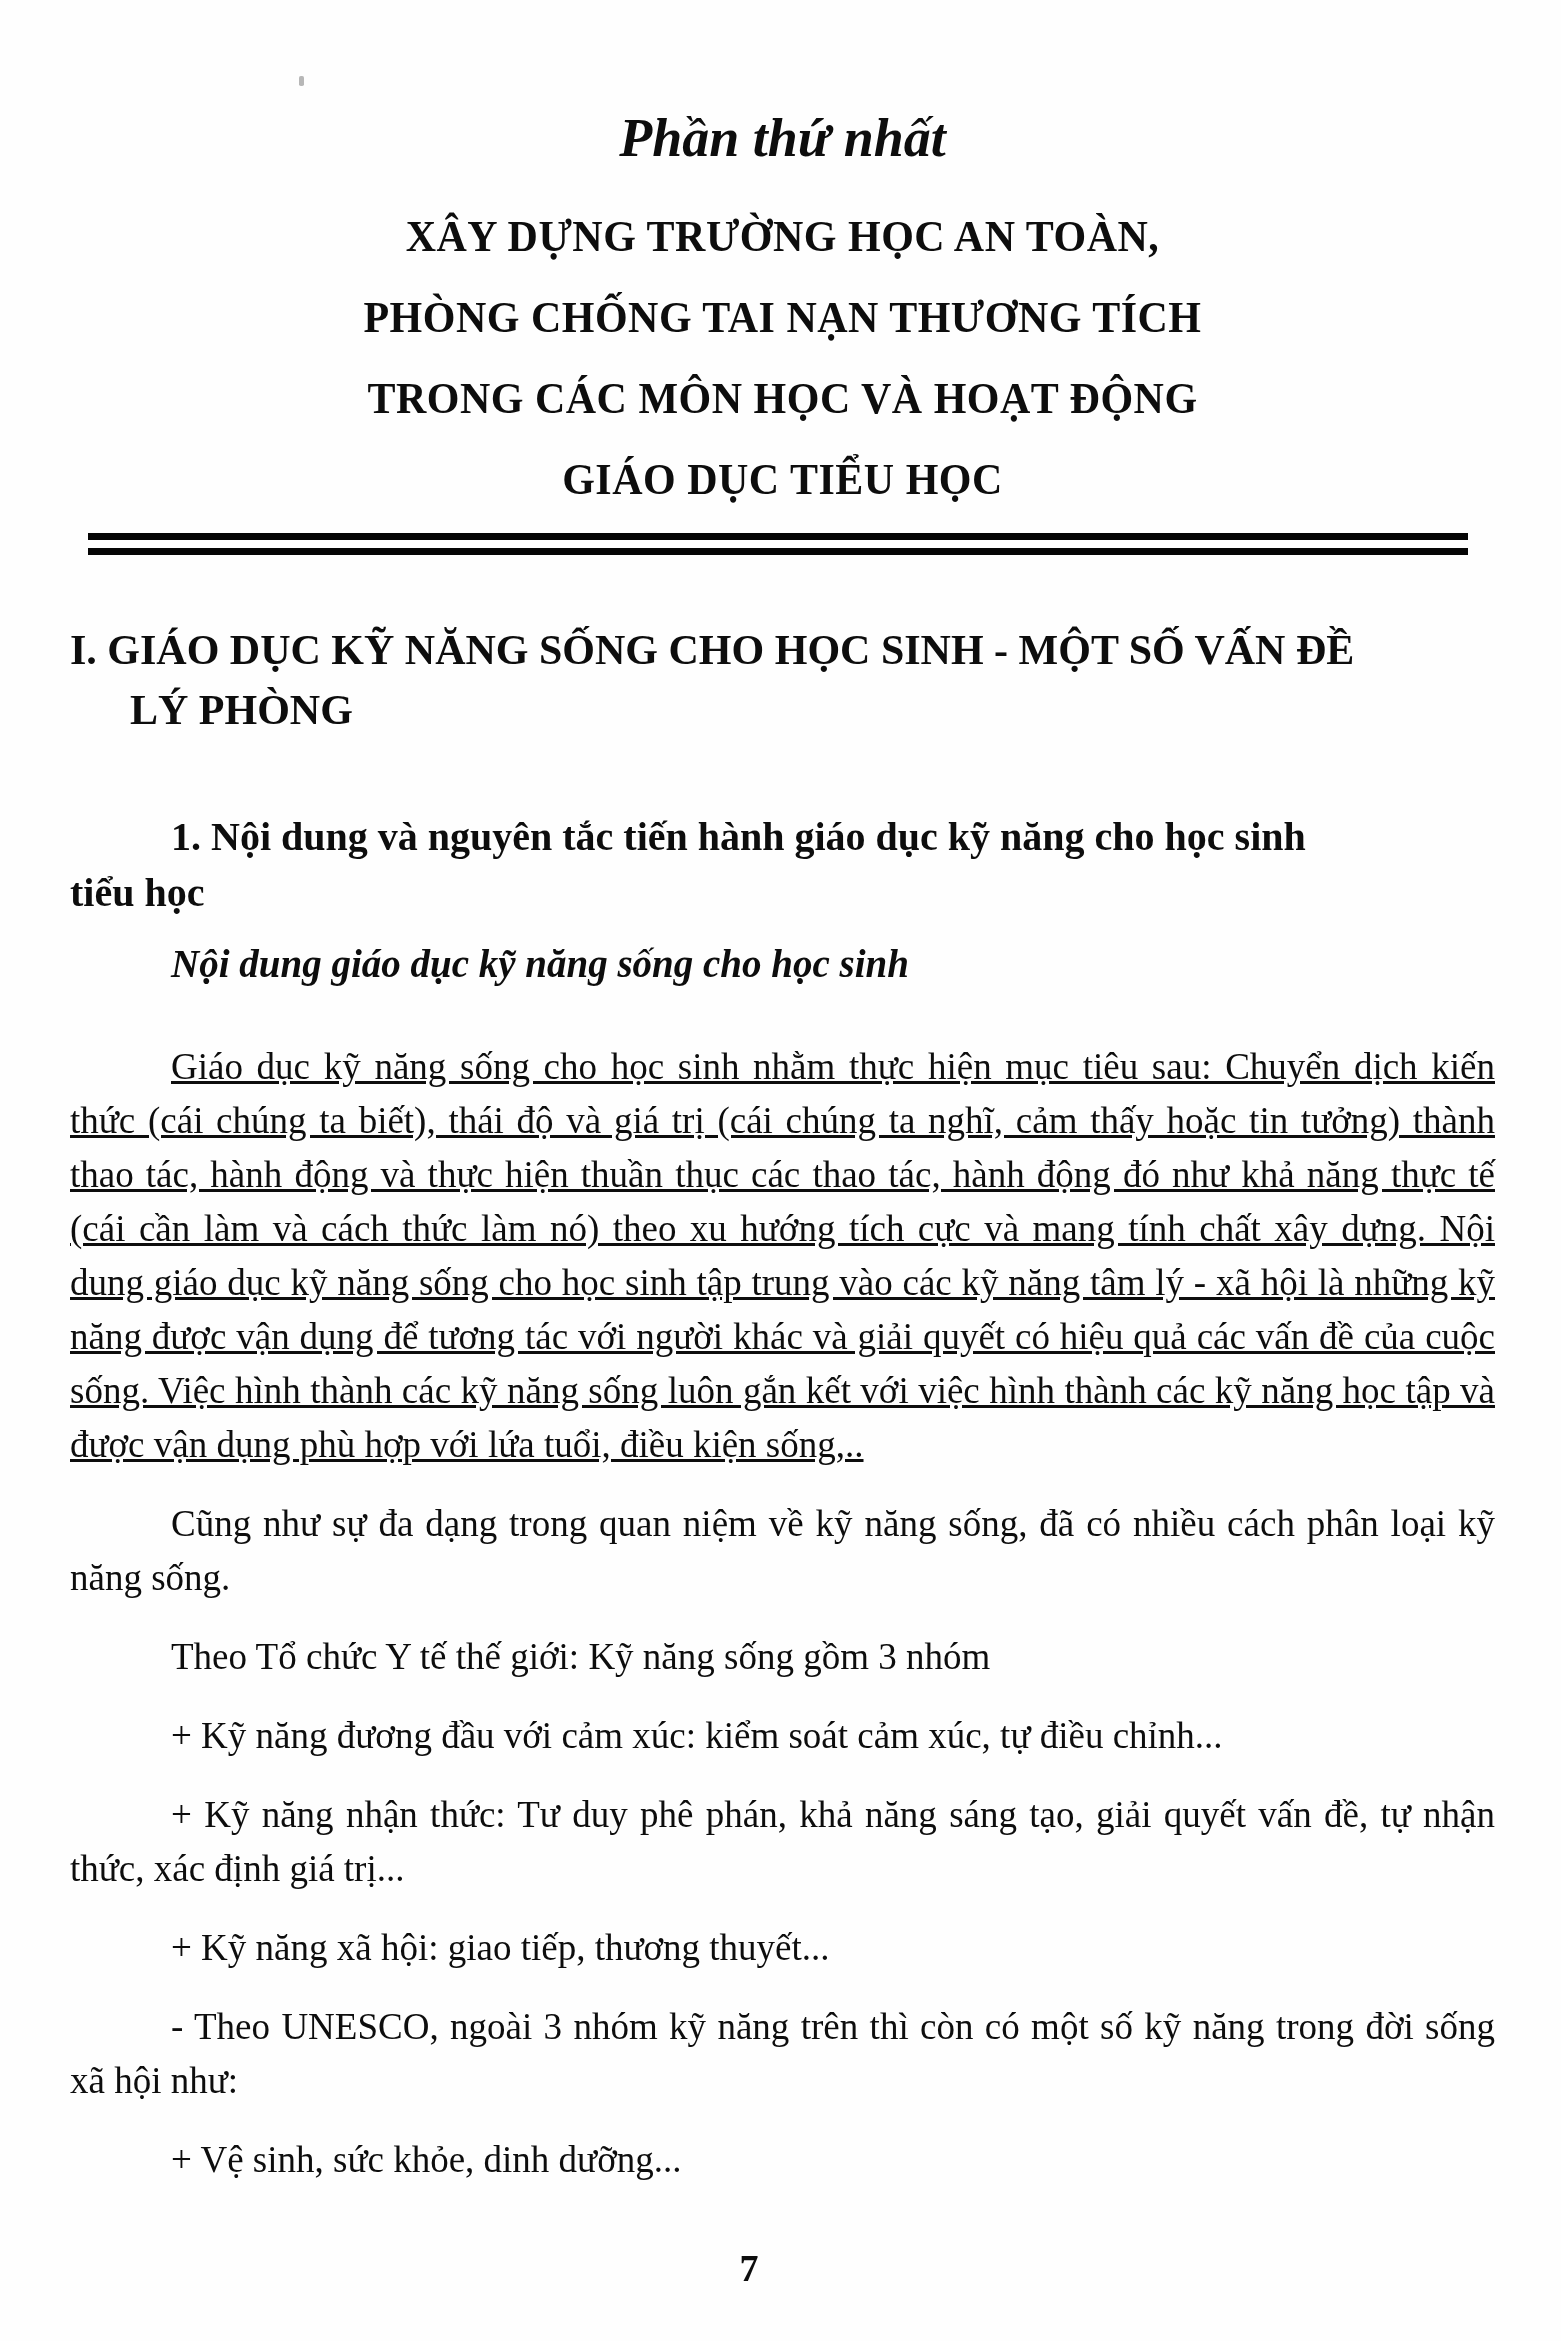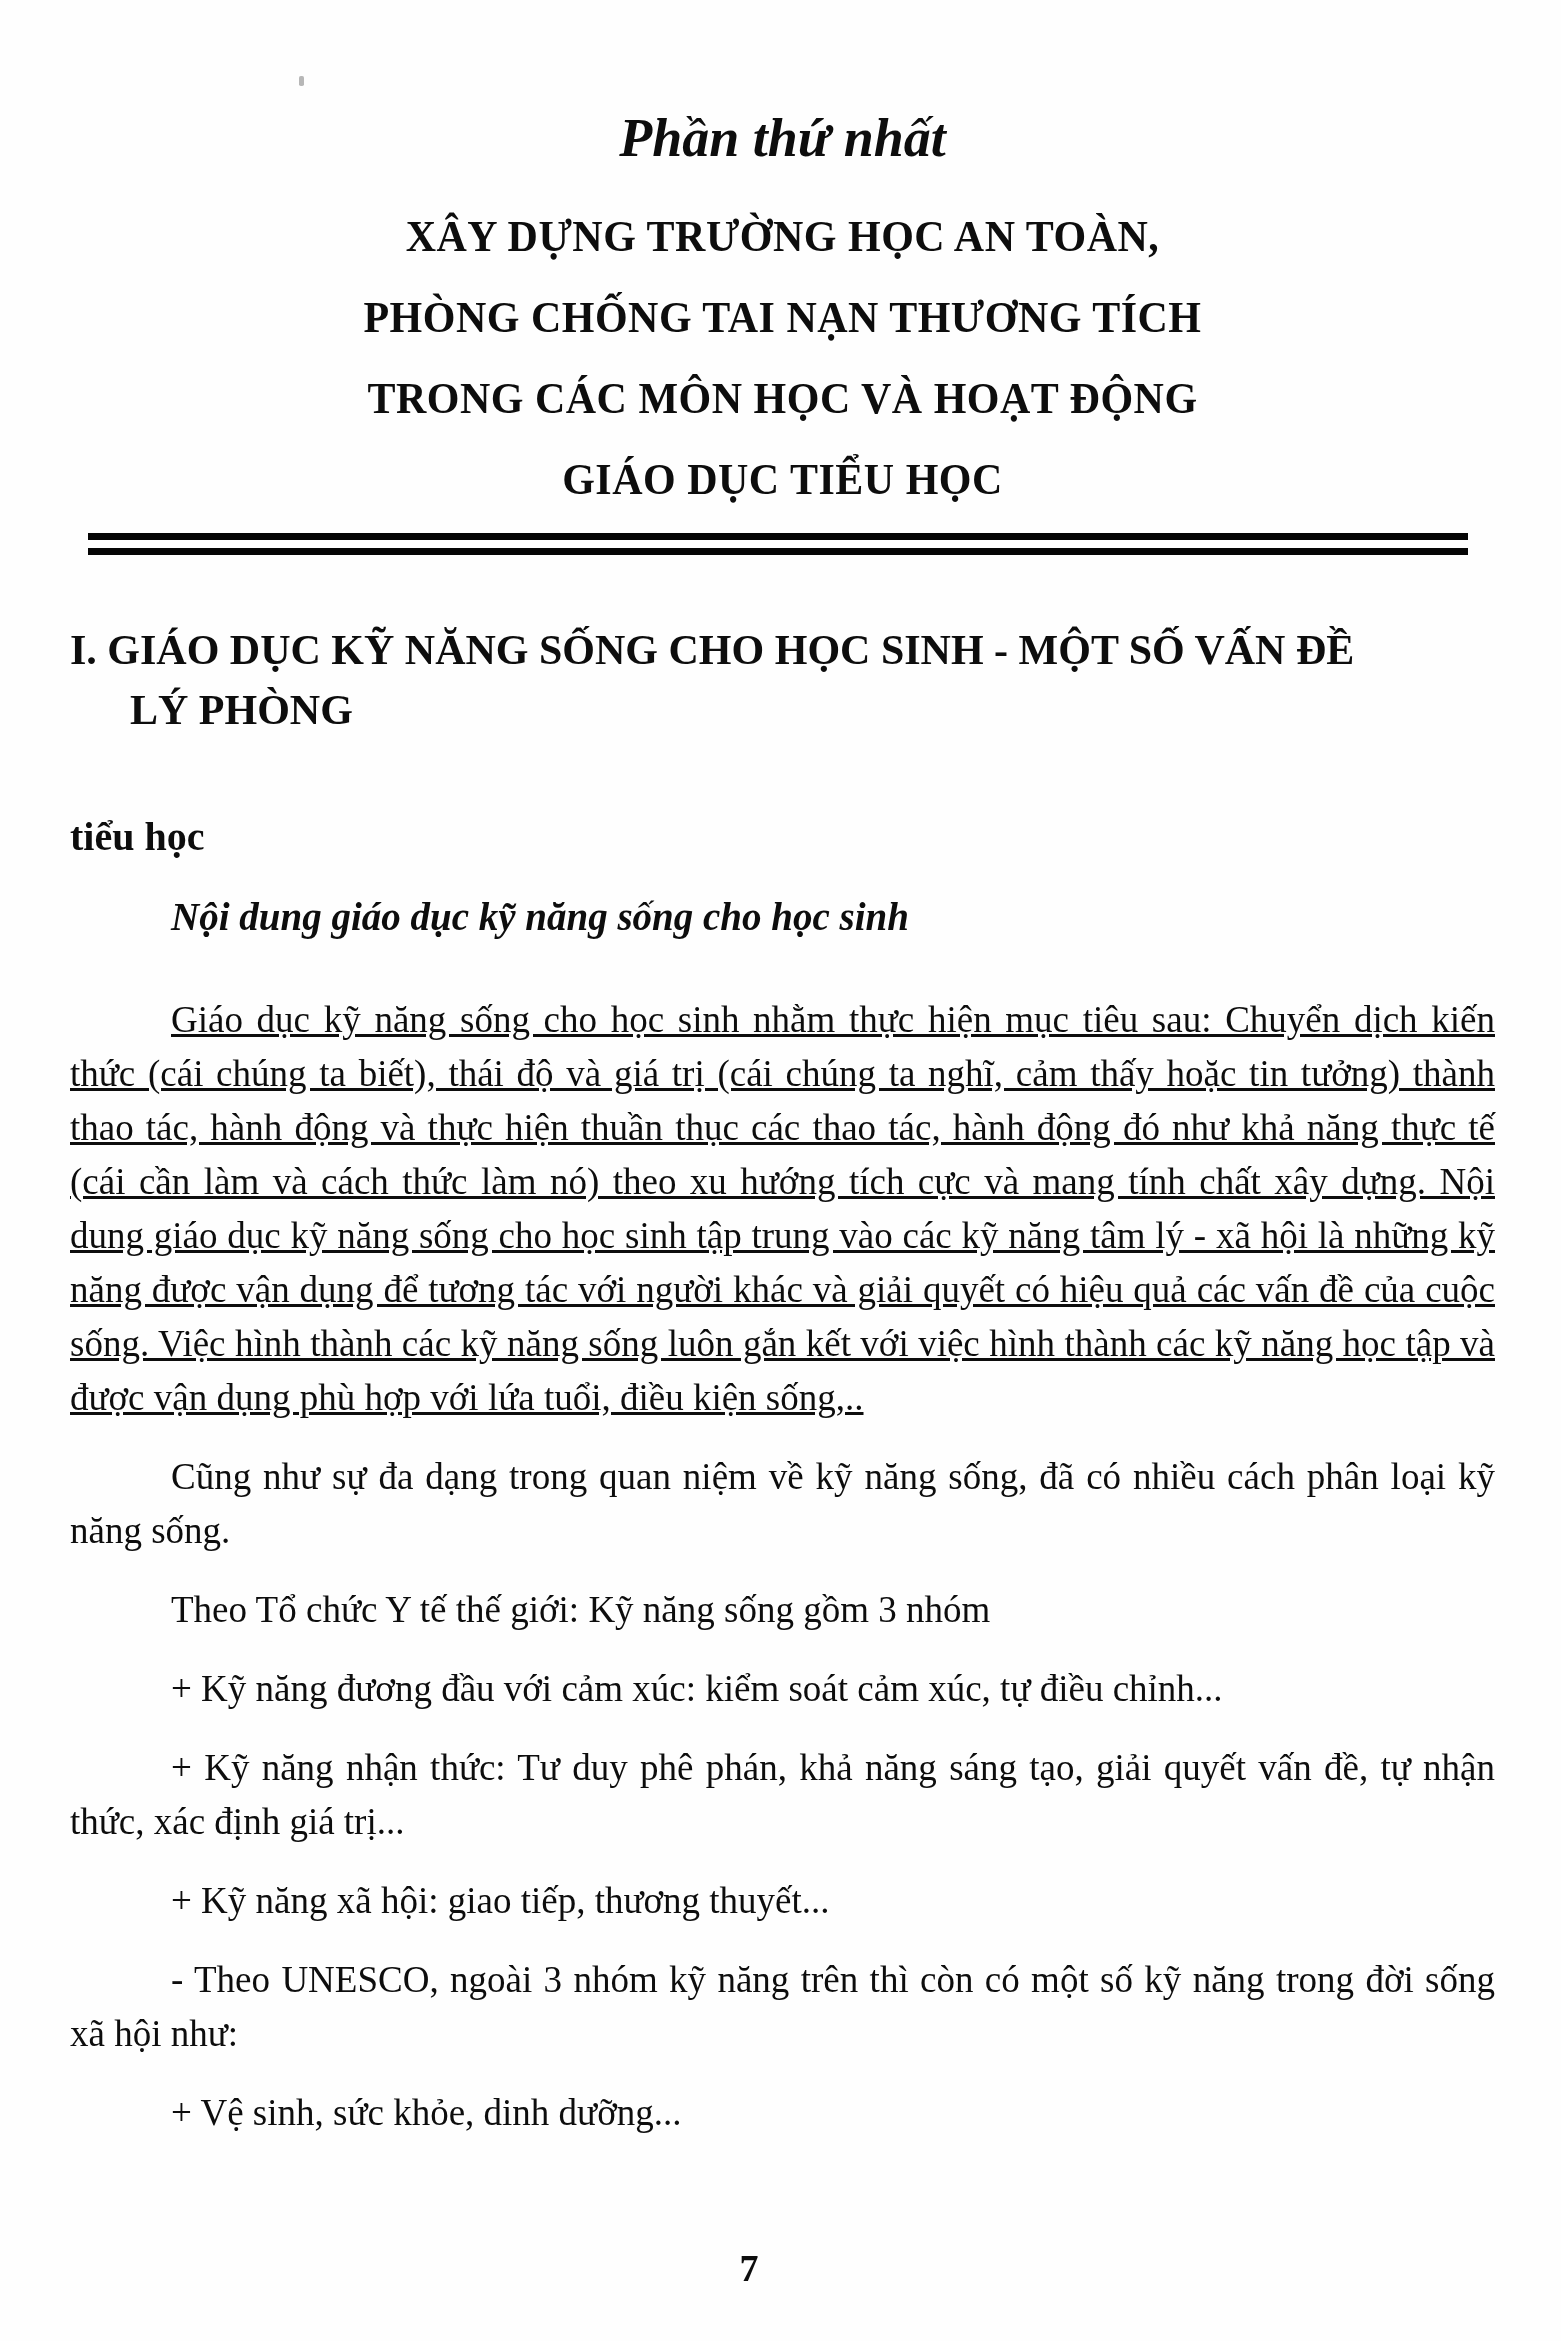--- a/index.html
+++ b/index.html
@@ -68,21 +68,21 @@
   .section-heading .line-rest  { display: block; padding-left: 60px; }
   .subsection-heading {
     margin-top: 69px;
     font-weight: bold;
     font-size: 40px;
     line-height: 56px;
   }
   .subsection-heading .line-indent { display: block; padding-left: 101px; }
   .subsection-heading .line-flush  { display: block; }
   .content-subheading {
-    margin-top: 24px;
+    margin-top: 15px;
     padding-left: 101px;
     font-weight: bold;
     font-style: italic;
     font-size: 39px;
     line-height: 56px;
   }
   .body-text p {
     margin: 25px 0 0 0;
     font-size: 37px;
     line-height: 54px;
@@ -123,20 +123,21 @@
     <div class="bar"></div>
     <div class="bar"></div>
   </div>
 
   <div class="section-heading">
     <span class="line-first">I. GIÁO DỤC KỸ NĂNG SỐNG CHO HỌC SINH - MỘT SỐ VẤN ĐỀ</span>
     <span class="line-rest">LÝ PHÒNG</span>
   </div>
 
   <div class="subsection-heading">
+    <span class="line-indent">1. Nội dung và nguyên tắc tiến hành giáo dục kỹ năng cho học sinh</span>
     <span class="line-flush">tiểu học</span>
   </div>
 
   <div class="content-subheading">Nội dung giáo dục kỹ năng sống cho học sinh</div>
 
   <div class="body-text">
     <p class="first">Giáo dục kỹ năng sống cho học sinh nhằm thực hiện mục tiêu sau: Chuyển dịch kiến thức (cái chúng ta biết), thái độ và giá trị (cái chúng ta nghĩ, cảm thấy hoặc tin tưởng) thành thao tác, hành động và thực hiện thuần thục các thao tác, hành động đó như khả năng thực tế (cái cần làm và cách thức làm nó) theo xu hướng tích cực và mang tính chất xây dựng. Nội dung giáo dục kỹ năng sống cho học sinh tập trung vào các kỹ năng tâm lý - xã hội là những kỹ năng được vận dụng để tương tác với người khác và giải quyết có hiệu quả các vấn đề của cuộc sống. Việc hình thành các kỹ năng sống luôn gắn kết với việc hình thành các kỹ năng học tập và được vận dụng phù hợp với lứa tuổi, điều kiện sống,..</p>
     <p>Cũng như sự đa dạng trong quan niệm về kỹ năng sống, đã có nhiều cách phân loại kỹ năng sống.</p>
     <p>Theo Tổ chức Y tế thế giới: Kỹ năng sống gồm 3 nhóm</p>
     <p>+ Kỹ năng đương đầu với cảm xúc: kiểm soát cảm xúc, tự điều chỉnh...</p>

